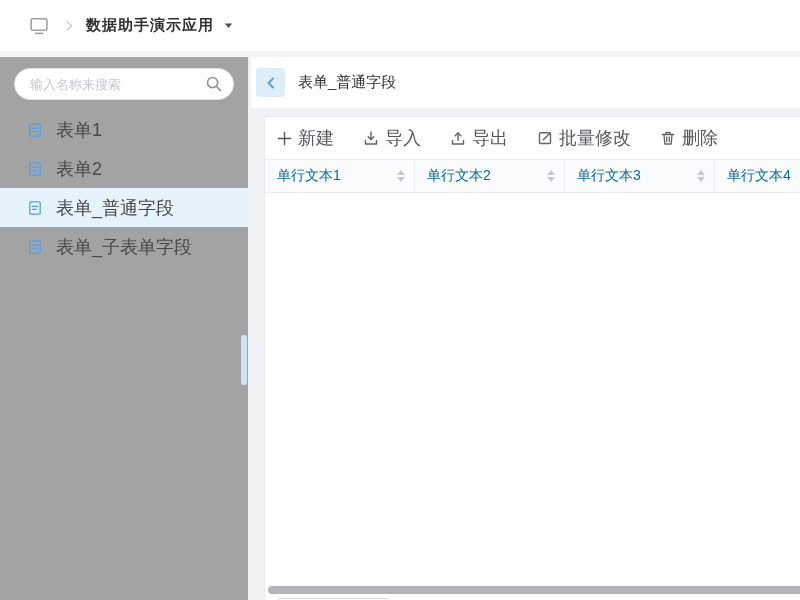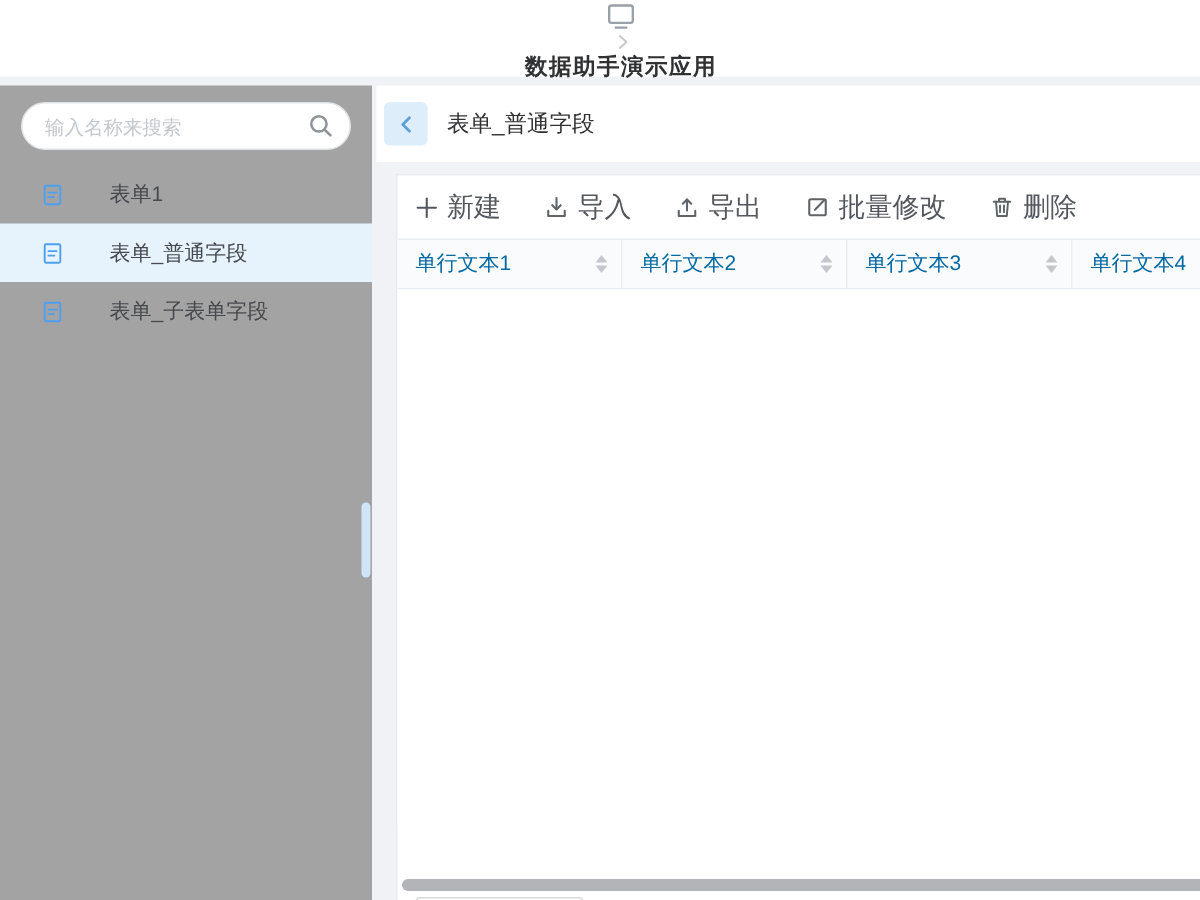--- a/index.html
+++ b/index.html
@@ -7,40 +7,40 @@
     width:800px;height:600px;overflow:hidden;position:relative;
     background:#f0f2f5;
     font-family:"Liberation Sans","DejaVu Sans",sans-serif;
     -webkit-font-smoothing:antialiased;
   }
   .icon{display:inline-flex;align-items:center;justify-content:center;line-height:0;}
 
   
   .topbar{
     position:absolute;left:0;top:0;width:800px;height:51px;background:#ffffff;
-    display:flex;align-items:center;padding-left:28px;box-sizing:border-box;flex-direction:column;
+    display:flex;align-items:center;padding-left:28px;box-sizing:border-box;
   }
   .crumb-sep{margin:0 10px 0 12px;}
   .app-title{font-size:15px;font-weight:bold;color:#303133;letter-spacing:1px;}
   .topbar-caret{margin-left:8px;cursor:pointer;}
 
   
   .sidebar{position:absolute;left:0;top:57px;width:248px;bottom:0;background:#a3a3a3;}
   .search-wrap{position:relative;margin:11px 14px 4px 14px;}
   .search-input{
     width:100%;height:32px;box-sizing:border-box;background:#fff;
     border:1px solid #dfe3e8;border-radius:16px;padding:0 38px 0 15px;
     font-size:13px;color:#606266;outline:none;font-family:inherit;
   }
   .search-input::placeholder{color:#c3c8cf;}
   .search-btn{position:absolute;right:11px;top:7px;cursor:pointer;}
   .nav-list{margin-top:10px;}
   .nav-item{
-    height:39px;display:flex;align-items:center;padding-left:27px;gap:30px;
-    font-size:14px;color:#46494d;cursor:pointer;
+    height:39px;display:flex;align-items:center;padding-left:27px;gap:13px;
+    font-size:18px;color:#46494d;cursor:pointer;
   }
   .nav-item.selected{background:#e7f3fc;}
   .side-scroll-thumb{
     position:absolute;right:1px;top:278px;width:6px;height:50px;
     background:#cfe5f7;border-radius:3px;
   }
 
   
   .content-header{
     position:absolute;left:251px;top:57px;right:0;height:51px;background:#ffffff;
@@ -124,20 +124,30 @@
     <div class="nav-item">
       <span class="icon">
         <svg width="16" height="16" viewBox="0 0 16 16" fill="none" stroke="#4da0f0" stroke-width="1.3" stroke-linecap="round">
           <rect x="2.8" y="1.8" width="10.4" height="12.4" rx="1"></rect>
           <line x1="5.3" y1="6.4" x2="10.7" y2="6.4"></line>
             <line x1="5.3" y1="9.4" x2="9.2" y2="9.4"></line>
         </svg>
       </span>
       <span class="nav-label">表单1</span>
     </div>
+    <div class="nav-item">
+      <span class="icon">
+        <svg width="16" height="16" viewBox="0 0 16 16" fill="none" stroke="#4da0f0" stroke-width="1.3" stroke-linecap="round">
+          <rect x="2.8" y="1.8" width="10.4" height="12.4" rx="1"></rect>
+          <line x1="5.3" y1="6.4" x2="10.7" y2="6.4"></line>
+            <line x1="5.3" y1="9.4" x2="9.2" y2="9.4"></line>
+        </svg>
+      </span>
+      <span class="nav-label">表单2</span>
+    </div>
     <div class="nav-item selected">
       <span class="icon">
         <svg width="16" height="16" viewBox="0 0 16 16" fill="none" stroke="#4da0f0" stroke-width="1.3" stroke-linecap="round">
           <rect x="2.8" y="1.8" width="10.4" height="12.4" rx="1"></rect>
           <line x1="5.3" y1="6.4" x2="10.7" y2="6.4"></line>
             <line x1="5.3" y1="9.4" x2="9.2" y2="9.4"></line>
         </svg>
       </span>
       <span class="nav-label">表单_普通字段</span>
     </div>

